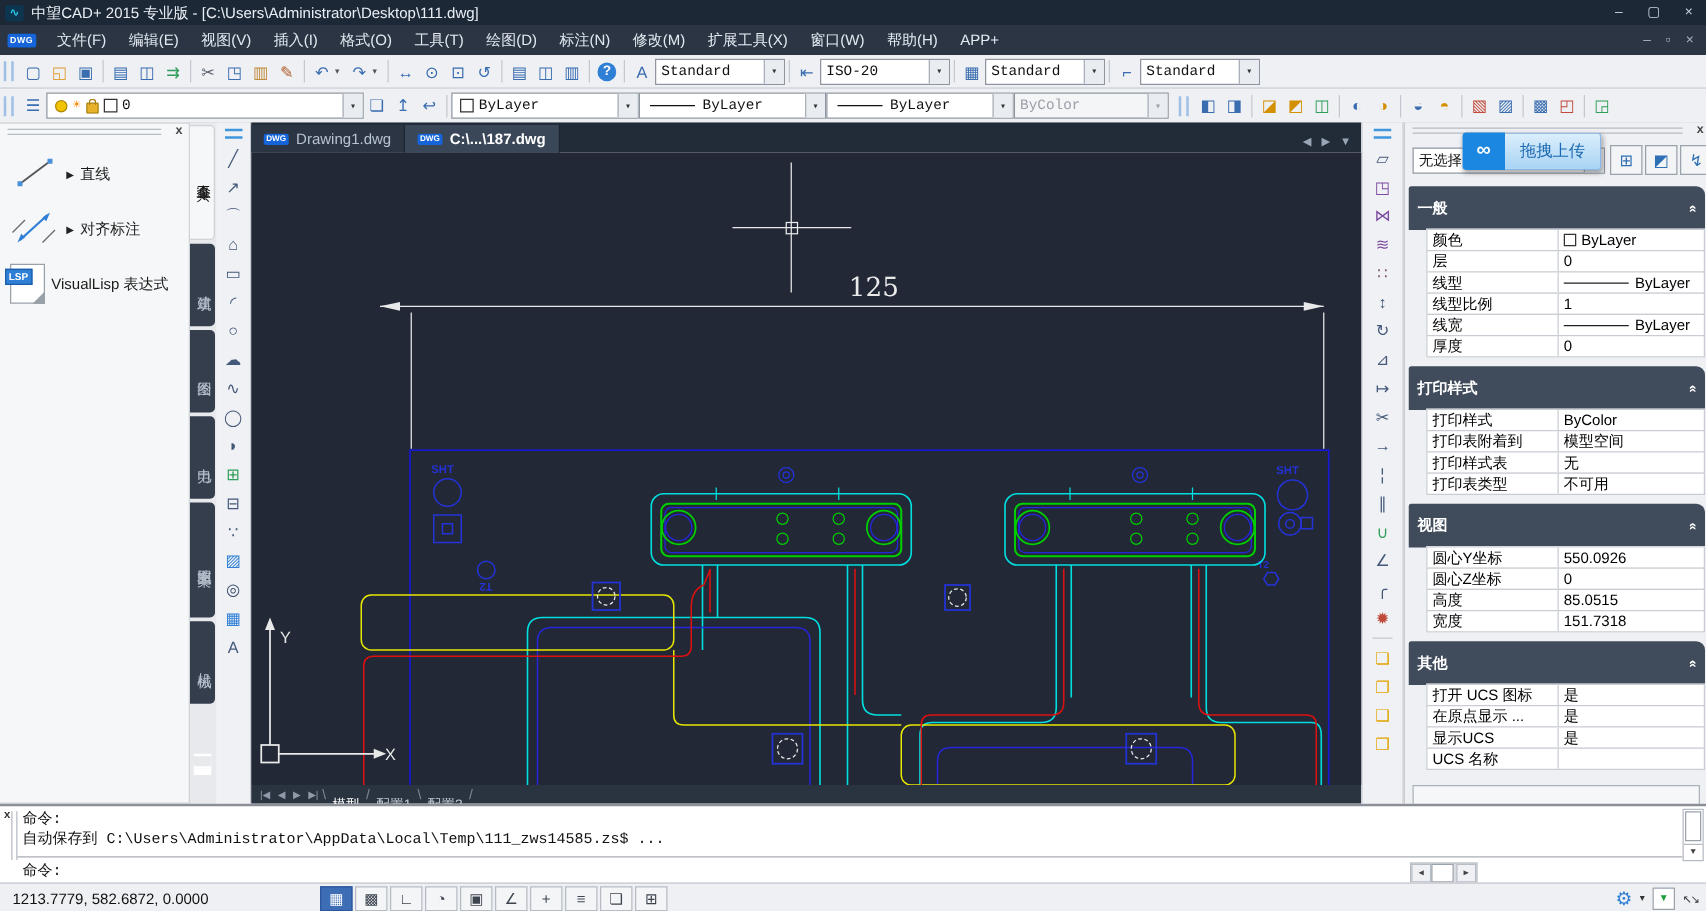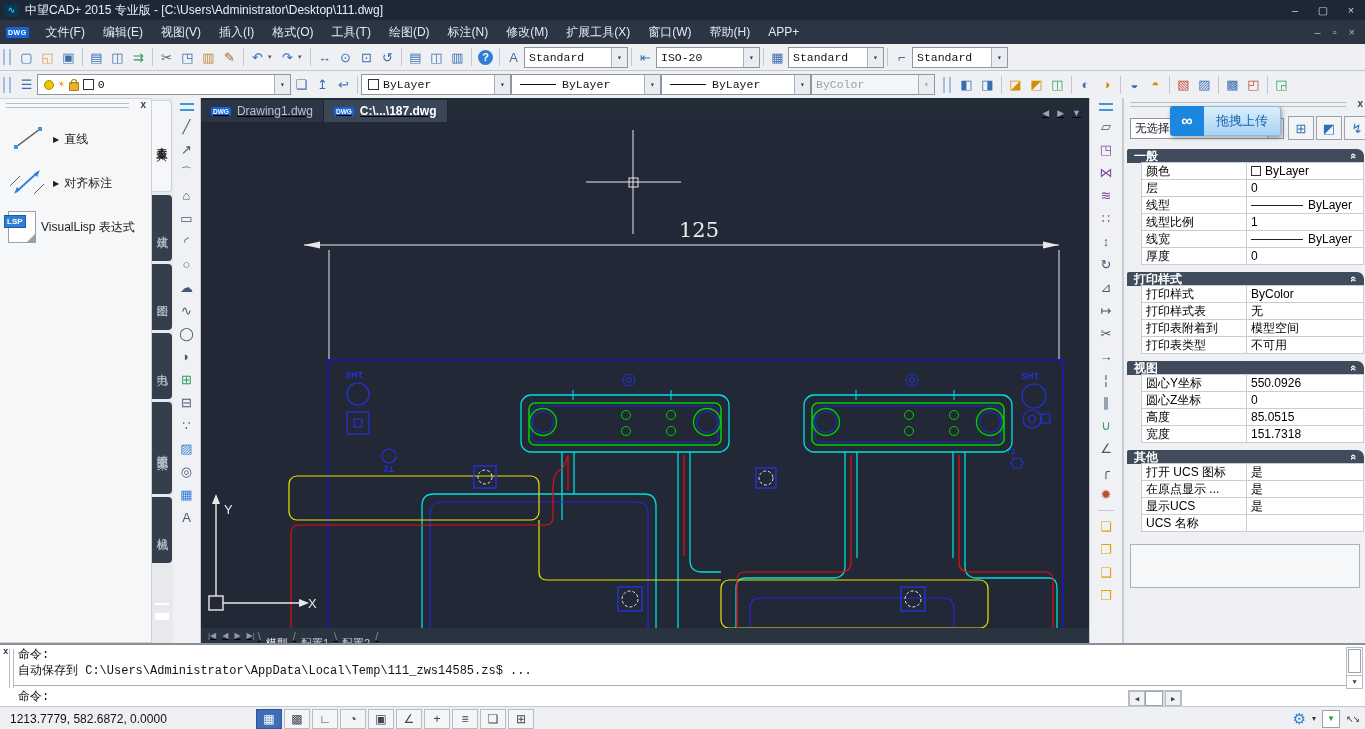--- a/index.html
+++ b/index.html
@@ -74,21 +74,21 @@
   
   .vtoolbar{background:#f0f1f4;border-right:1px solid #c6cad0;display:flex;flex-direction:column;align-items:center;flex:none;}
   .drawtb{width:27px;}
   .modtb{width:32px;border-left:1px solid #c6cad0;}
   .vgrip{width:14px;height:4px;border-top:2px solid #3f96dd;border-bottom:2px solid #3f96dd;margin:5px 0 4px 0;flex:none;}
   .vicon{width:22px;height:23px;display:flex;align-items:center;justify-content:center;color:#44597a;font-size:13px;flex:none;}
   .vicon.warn{color:#e0a400;}
   .vsep{width:16px;height:1px;background:#c3c8d0;margin:4px 0;flex:none;}
 
   
-  .center{width:888px;flex:none;display:flex;flex-direction:column;text-decoration:underline;}
+  .center{width:888px;flex:none;display:flex;flex-direction:column;}
   .doc-tabs{height:24px;background:#222b38;display:flex;align-items:flex-end;flex:none;}
   .dtab{height:22px;display:flex;align-items:center;padding:0 10px;background:#2b3544;color:#b8c2d0;
         border-right:1px solid #1d2531;font-size:12px;}
   .dtab.active{background:#3a4759;color:#fff;font-weight:bold;}
   .dwgico{background:#1565d8;color:#fff;font-size:6.5px;font-weight:bold;padding:1px 2px;border-radius:2px;margin-right:6px;}
   .tabnav{margin-left:auto;display:flex;align-items:center;gap:8px;color:#9aa6b6;font-size:9px;padding:0 8px 4px 0;}
   .canvas{height:506px;position:relative;flex:none;}
   .canvas svg{position:absolute;inset:0;}
   .layout-bar{height:15px;background:#2a3340;display:flex;align-items:center;padding-left:4px;flex:none;
               color:#c2cad6;font-size:11px;}
@@ -104,21 +104,21 @@
   .sel-combo{width:152px;}
   .pbtn{width:24px;height:22px;border:1px solid #9aa2ac;background:#f3f4f6;color:#2f6fb4;display:flex;
         align-items:center;justify-content:center;font-size:13px;flex:none;}
   .upload{position:absolute;left:46px;top:8px;display:flex;z-index:5;box-shadow:1px 2px 4px rgba(0,0,0,.35);
           border-radius:3px;}
   .upload-ico{width:34px;height:30px;background:#1b87e0;color:#fff;font-size:16px;font-weight:bold;
               display:flex;align-items:center;justify-content:center;border-radius:3px 0 0 3px;}
   .upload-label{background:linear-gradient(#dbeefc,#a9d4f4);border:1px solid #86b9e8;border-left:none;
                 color:#1867b0;font-size:13px;display:flex;align-items:center;padding:0 12px;border-radius:0 3px 3px 0;}
   .psec{margin:7px 4px 0 3px;}
-  .phead{height:14px;background:#404c5c;color:#fff;font-weight:bold;display:flex;align-items:center;
+  .phead{height:35px;background:#404c5c;color:#fff;font-weight:bold;display:flex;align-items:center;
          padding:0 7px;border-radius:2px 7px 0 0;font-size:12px;}
   .chev{margin-left:auto;transform:rotate(90deg);font-size:11px;font-weight:bold;}
   .prows{margin-left:14px;background:#fff;}
   .prow{display:flex;border:1px solid #c9cdd3;margin-top:-1px;height:16px;align-items:center;background:#fff;}
   .plabel{width:96px;padding:0 4px;border-right:1px solid #c9cdd3;white-space:nowrap;overflow:hidden;flex:none;height:100%;display:flex;align-items:center;}
   .pvalue{flex:1;padding:0 4px;display:flex;align-items:center;white-space:nowrap;overflow:hidden;}
   .pswatch{width:8px;height:8px;border:1px solid #333;background:#fff;margin-right:4px;flex:none;}
   .pline{width:52px;border-top:1.6px solid #222;margin-right:5px;flex:none;}
   .props-desc{margin:12px 8px 0 6px;height:42px;border:1px solid #aab2bb;background:#f6f7f8;}
 
@@ -649,29 +649,29 @@
               <span class="chev">«</span>
             </div>
             <div class="prows">
               <div class="prow">
                 <div class="plabel">打印样式</div>
                 <div class="pvalue">
                   <span>ByColor</span>
                 </div>
               </div>
               <div class="prow">
+                <div class="plabel">打印表附着到</div>
+                <div class="pvalue">
+                  <span>模型空间</span>
+                </div>
+              </div>
+              <div class="prow">
                 <div class="plabel">打印样式表</div>
                 <div class="pvalue">
                   <span>无</span>
-                </div>
-              </div>
-              <div class="prow">
-                <div class="plabel">打印表附着到</div>
-                <div class="pvalue">
-                  <span>模型空间</span>
                 </div>
               </div>
               <div class="prow">
                 <div class="plabel">打印表类型</div>
                 <div class="pvalue">
                   <span>不可用</span>
                 </div>
               </div>
             </div>
           </div>

